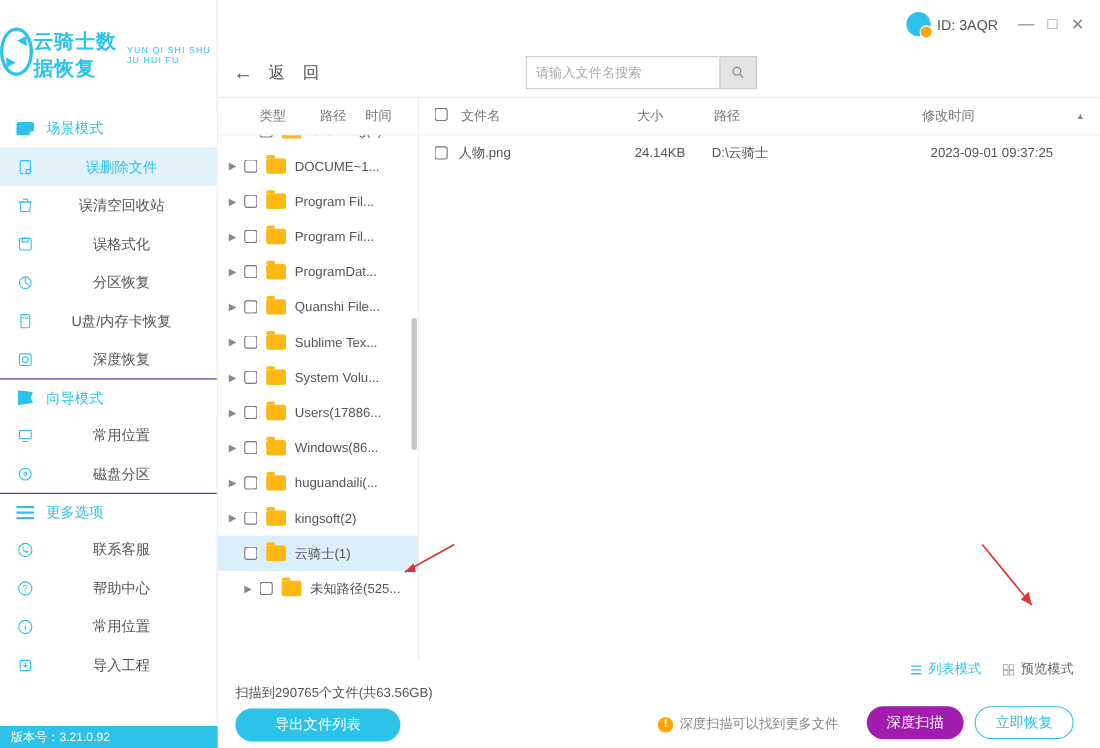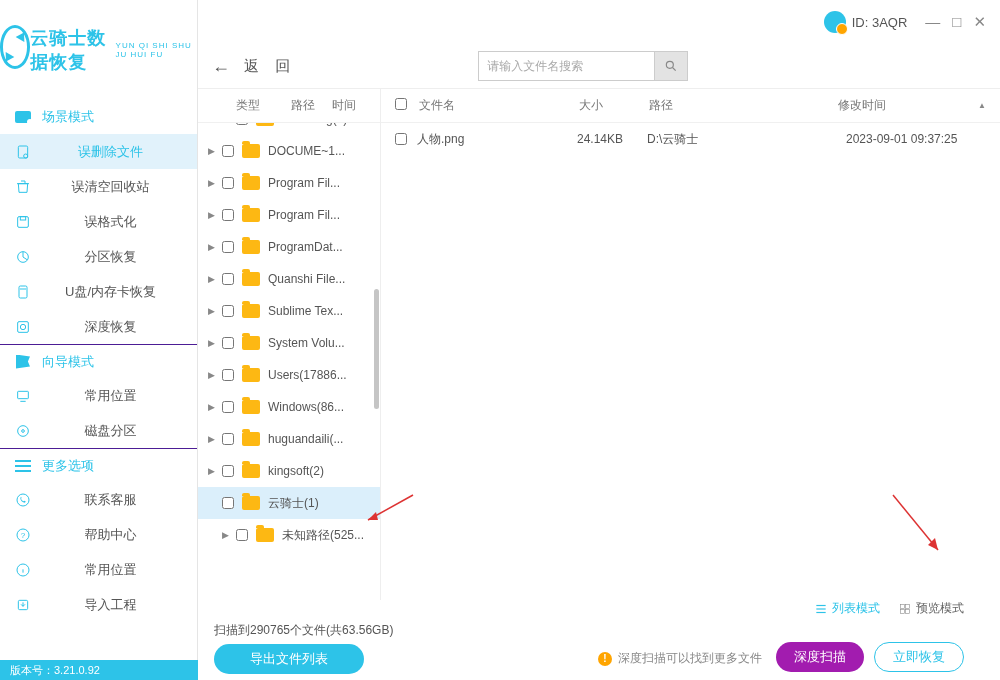--- a/index.html
+++ b/index.html
@@ -69,21 +69,21 @@
 
 .file-panel { flex:1; border-left:1px solid #eee; border-top:1px solid #eee; position:relative; }
 .file-header { height:34px; display:flex; align-items:center; padding:0 14px; color:#777; font-size:12px; border-bottom:1px solid #f0f0f0; }
 .fh-check { width:24px; } .fh-check input{width:12px;height:12px;}
 .fh-name { flex:0 0 160px; } .fh-size { flex:0 0 70px; } .fh-path { flex:1; } .fh-time { flex:0 0 140px; text-align:left; }
 .fh-sort { margin-left:auto; font-size:8px; color:#888; }
 .file-row { height:32px; display:flex; align-items:center; padding:0 14px; font-size:12px; color:#555; }
 .file-row input{width:12px;height:12px; margin-right:10px;}
 
 
-.footer { position:absolute; left:0; right:12px; bottom:0; height:80px; padding:0 16px;text-align:center; }
+.footer { position:absolute; left:0; right:0; bottom:0; height:80px; padding:0 16px;text-align:center; }
 .view-modes { position:absolute; right:24px; top:0; display:flex; gap:18px; color:#666; font-size:12px; }
 .vm { display:flex; align-items:center; gap:4px; cursor:pointer; }
 .vm.active { color:#2dc3e8; }
 .vm-icon { width:14px;height:14px; }
 .scan-info { position:absolute; left:16px; top:22px; font-size:12px; color:#555; }
 .export-btn { position:absolute; left:16px; top:44px; width:150px; height:30px; border-radius:15px; background:#2dc3e8; color:#fff; display:flex; align-items:center; justify-content:center; font-size:13px; cursor:pointer; }
 .deep-tip { position:absolute; left:400px; top:50px; display:flex; align-items:center; gap:6px; font-size:12px; color:#888; }
 .deep-tip .warn { width:14px;height:14px;border-radius:50%; background:#ffa500; color:#fff; font-size:10px; display:flex; align-items:center; justify-content:center; font-weight:700; }
 .action-btns { position:absolute; right:24px; top:42px; display:flex; gap:10px; }
 .pill { height:30px; padding:0 18px; border-radius:15px; font-size:13px; display:flex; align-items:center; cursor:pointer; }

